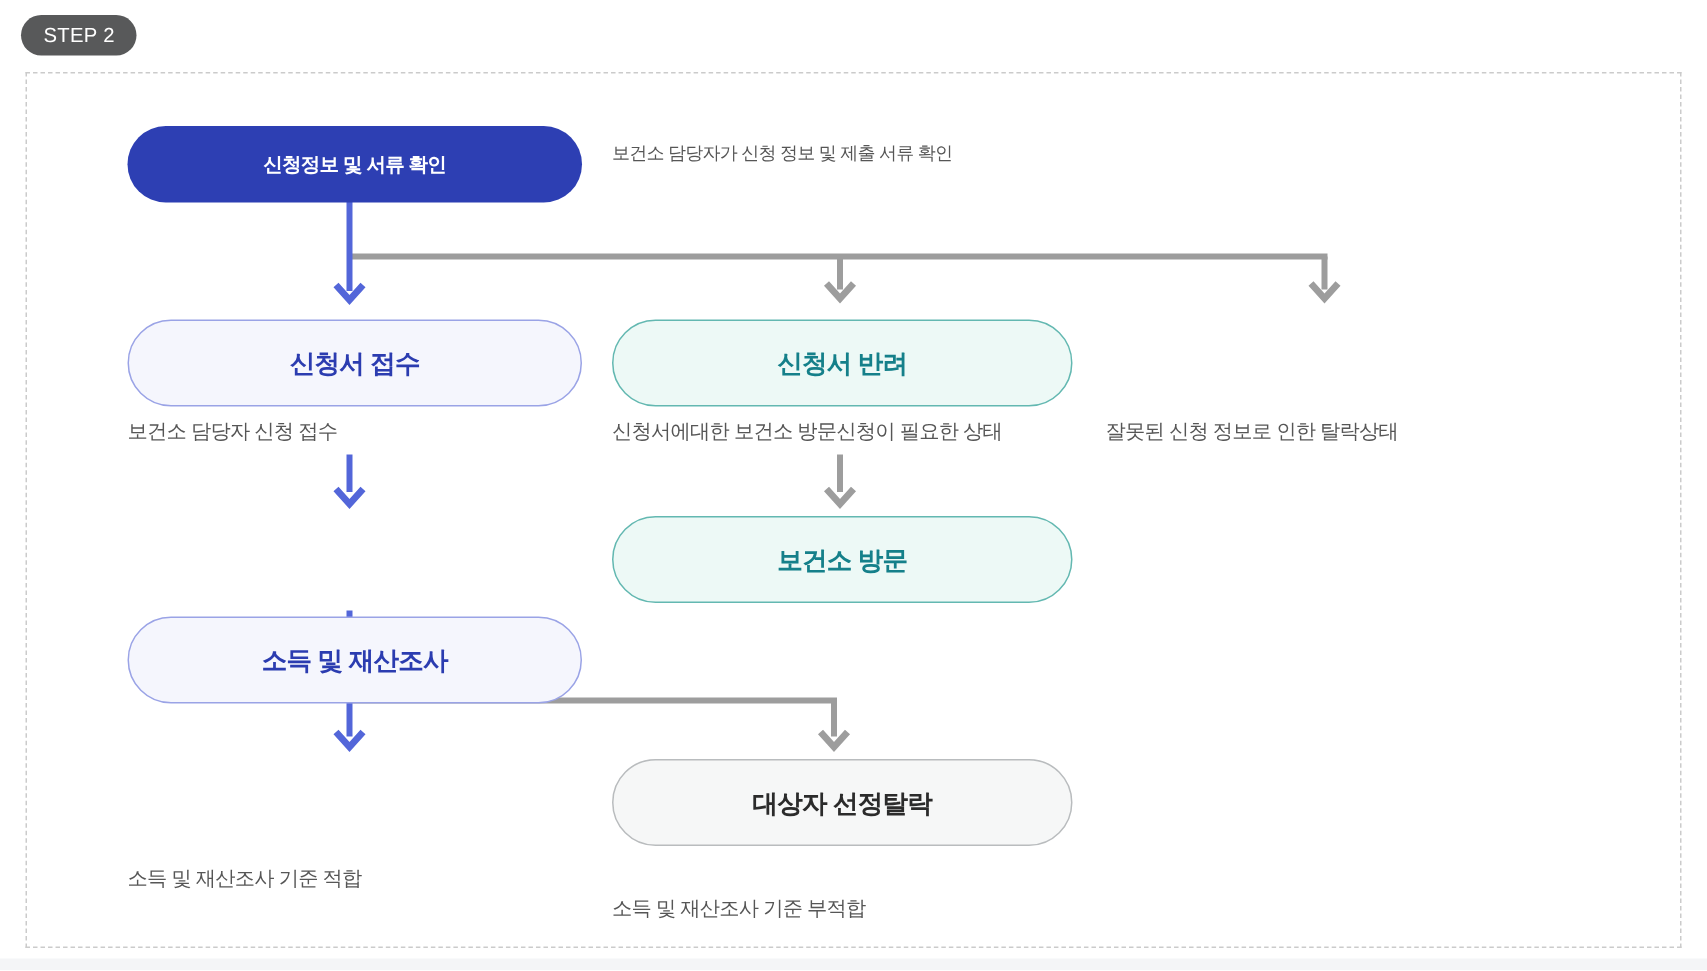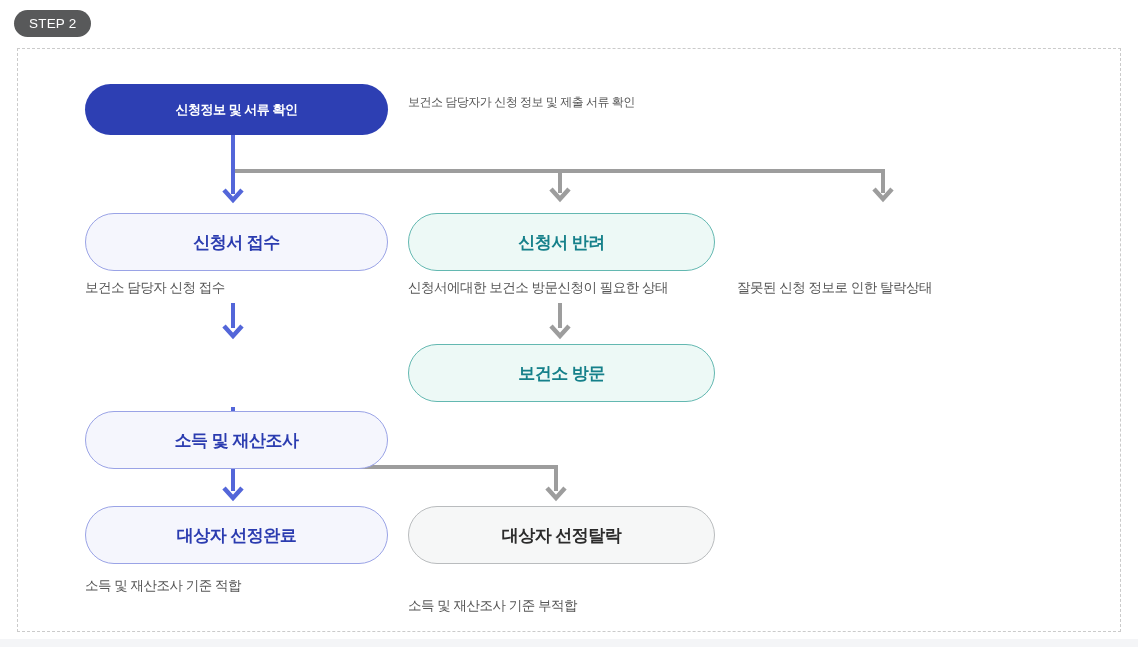--- a/index.html
+++ b/index.html
@@ -103,20 +103,19 @@
   <div class="pill sub teal" style="left:408px; top:213px; width:307px;">신청서 반려</div>
 
   <div class="caption" style="left:85px; top:280px; width:303px;">보건소 담당자 신청 접수</div>
   <div class="caption" style="left:408px; top:280px; width:307px;">신청서에대한 보건소 방문신청이 필요한 상태</div>
   <div class="caption" style="left:737px; top:280px; width:304px;">잘못된 신청 정보로 인한 탈락상태</div>
 
   <div class="pill sub blue" style="left:85px; top:364px; width:303px;margin-top:47px;">소득 및 재산조사</div>
   <div class="pill sub teal" style="left:408px; top:344px; width:307px;">보건소 방문</div>
 
 
-  <div class="pill sub blue" style="left:85px; top:506px; width:303px;">대상자 선정완료</div>
   <div class="pill sub gray" style="left:408px; top:506px; width:307px;">대상자 선정탈락</div>
 
   <div class="caption" style="left:85px; top:578px; width:303px;">소득 및 재산조사 기준 적합</div>
   <div class="caption" style="left:408px; top:578px; width:307px;margin-top:20px;">소득 및 재산조사 기준 부적합</div>
 
   <div class="bottom-strip"></div>
 </div>
 
 </body></html>

